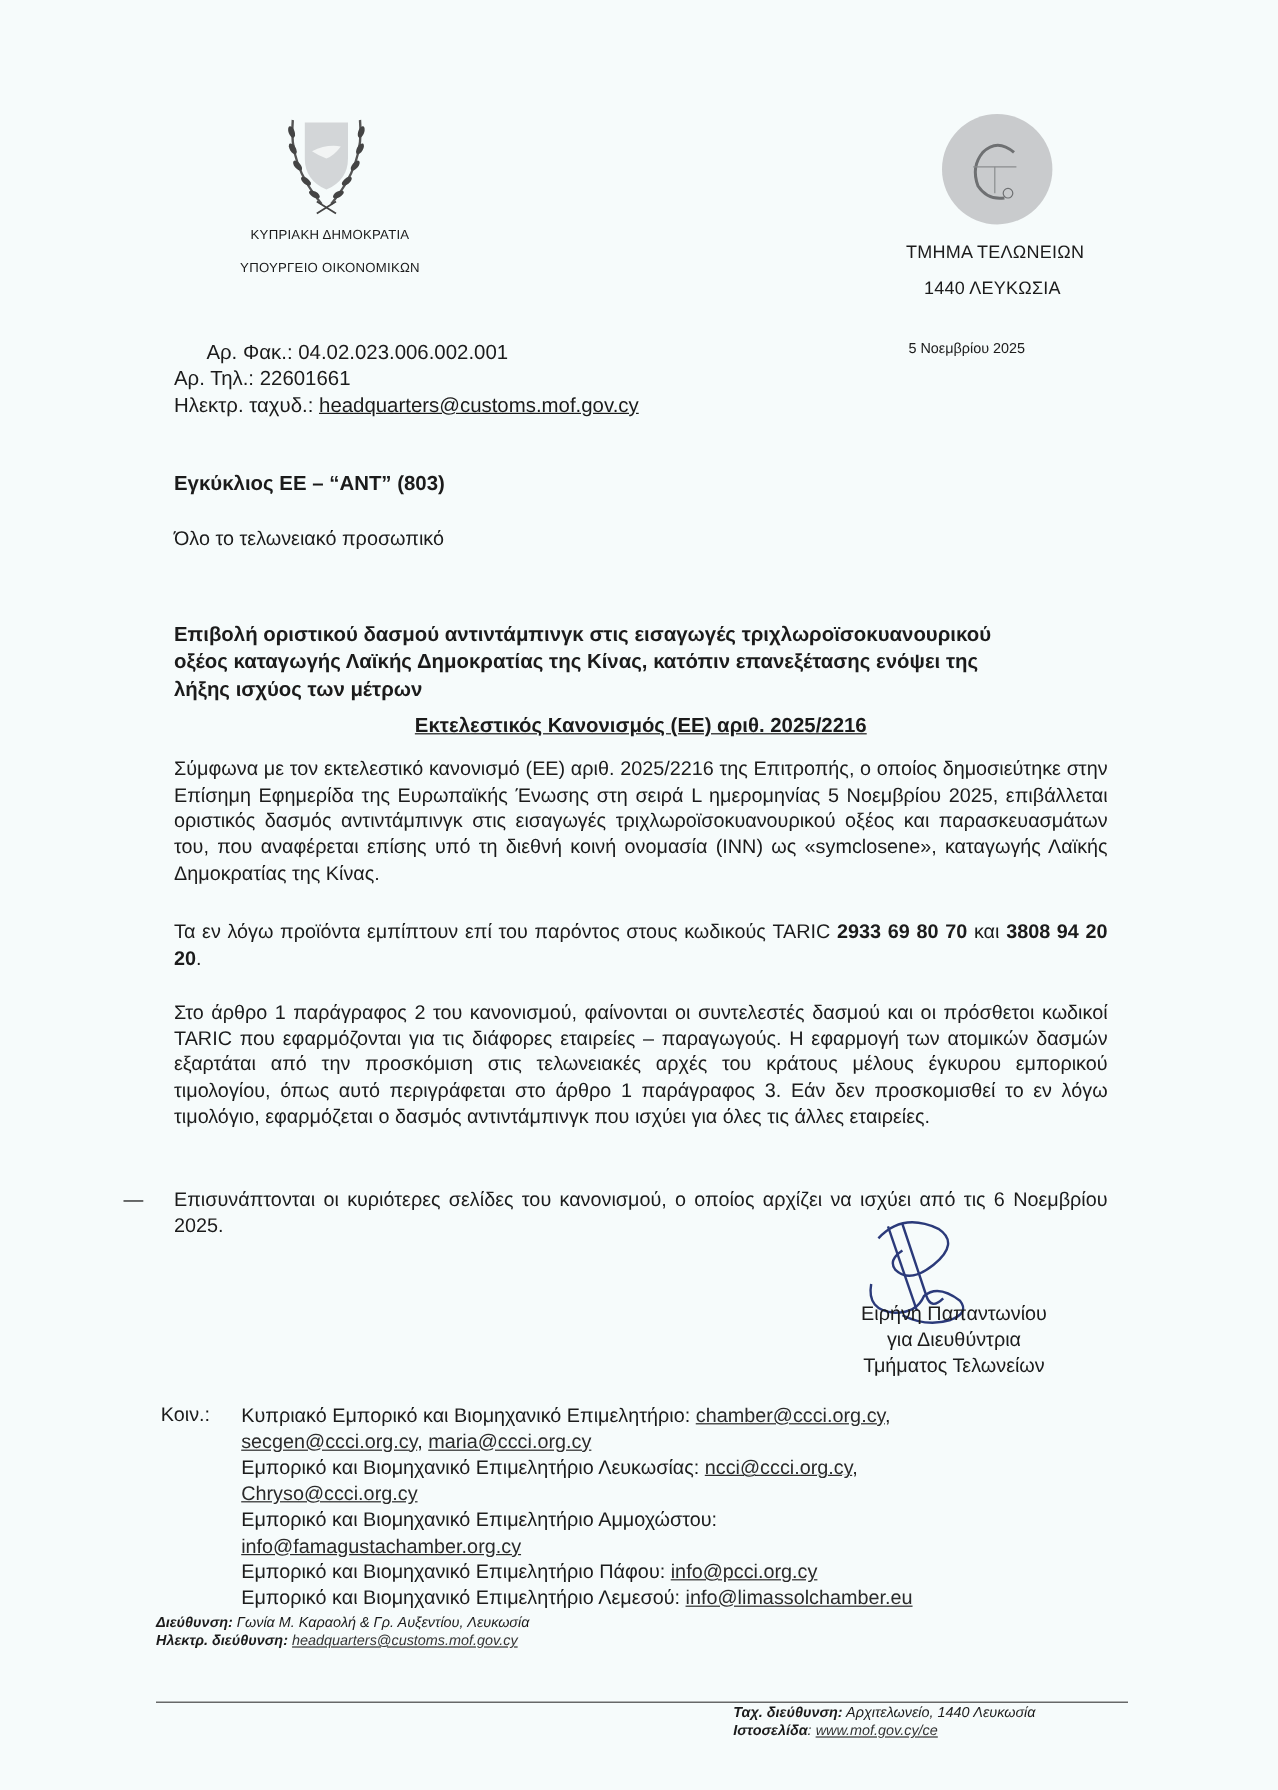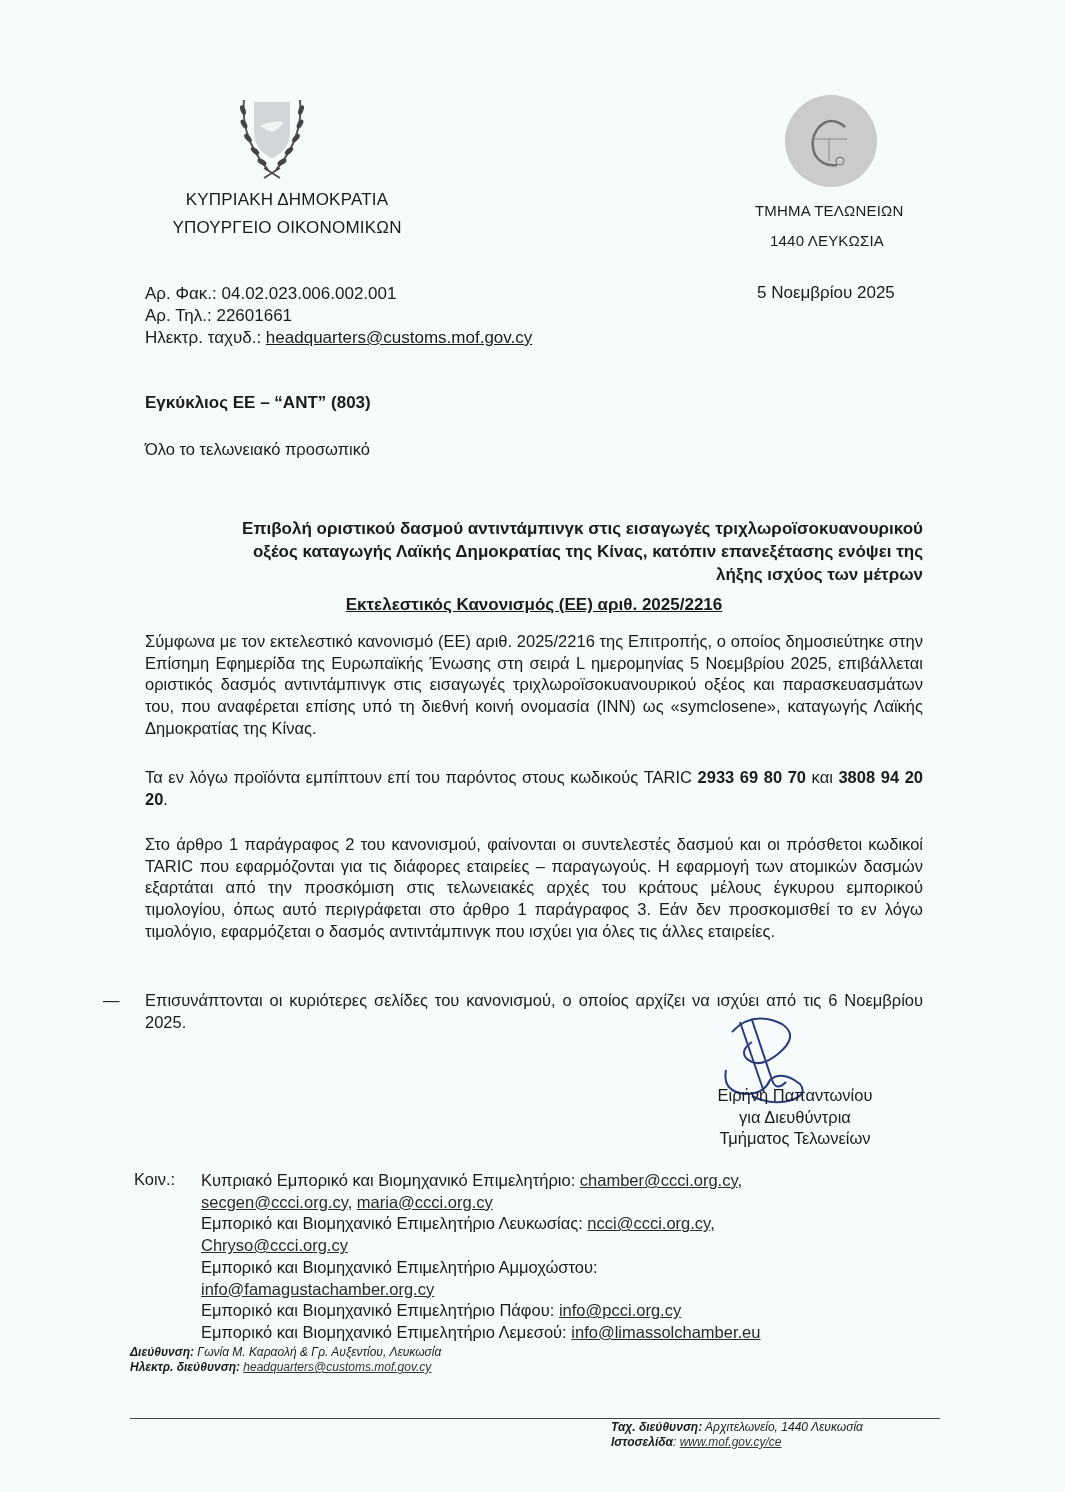--- a/index.html
+++ b/index.html
@@ -7,31 +7,31 @@
     width: 1065px; height: 1492px;
     background: #f6fbfb;
     position: relative; overflow: hidden;
     font-family: "Liberation Sans", "DejaVu Sans", sans-serif;
     color: #1b1b1b;
   }
   .abs { position: absolute; }
 
   
   #coat { left: 222px; top: 92px; width: 100px; height: 92px; }
-  .hdr-left { left: 158px; width: 258px; text-align: center; font-size: 17px; letter-spacing: 0.2px; }
+  .hdr-left { left: 146px; width: 258px; text-align: center; font-size: 11px; letter-spacing: 0.2px; }
   .hdr-right { font-size: 15px; letter-spacing: 0.2px; }
 
   #customs-logo { left: 785px; top: 95px; width: 92px; height: 92px; border-radius: 50%; background: #c9cbcd; }
 
   .ref { left: 145px; font-size: 17px; line-height: 22px; }
 
   .circ-title { left: 145px; top: 393px; font-size: 17px; font-weight: bold; }
   .recipients { left: 145px; top: 440px; font-size: 16.5px; }
 
-  .subject { left: 145px; width: 778px; top: 517px; text-align: right; font-weight: bold; font-size: 17px; line-height: 23px; }
+  .subject { left: 145px; width: 778px; top: 517px; text-align: left; font-weight: bold; font-size: 17px; line-height: 23px; }
   .regulation { left: 145px; width: 778px; top: 595px; text-align: center; font-weight: bold; font-size: 17px; text-decoration: underline; }
 
   .para { left: 145px; width: 778px; font-size: 16.5px; line-height: 21.7px; text-align: justify; }
   .para b { font-weight: bold; }
 
   .dash { left: 103px; top: 990px; font-size: 16.5px; line-height: 21px; }
   .attach { left: 145px; width: 778px; top: 990px; font-size: 16.5px; line-height: 21.5px; text-align: justify; }
 
   #signature { left: 712px; top: 1010px; width: 110px; height: 100px; }
   .signer { left: 690px; width: 210px; top: 1085px; text-align: right; font-size: 16.5px; line-height: 21.5px; }
@@ -80,23 +80,23 @@
   <svg viewBox="0 0 92 92" width="92" height="92">
     <path d="M60 32 Q46 20 34 32 Q24 44 30 60 Q38 72 52 70" stroke="#6e7072" stroke-width="2.5" fill="none"></path>
     <line x1="26" y1="44" x2="62" y2="44" stroke="#8a8c8e" stroke-width="1"></line>
     <line x1="44" y1="44" x2="44" y2="66" stroke="#8a8c8e" stroke-width="1"></line>
     <circle cx="55" cy="66" r="4" stroke="#6e7072" stroke-width="1" fill="none"></circle>
   </svg>
 </div>
 
 <div class="abs hdr-right" style="left:755px; top:202px;">ΤΜΗΜΑ ΤΕΛΩΝΕΙΩΝ</div>
 <div class="abs hdr-right" style="left:770px; top:232px;">1440 ΛΕΥΚΩΣΙΑ</div>
-<div class="abs" style="left:757px; top:283px; font-size:17px;">5 Νοεμβρίου 2025</div>
+<div class="abs" style="left:757px; top:283px; font-size:12px;">5 Νοεμβρίου 2025</div>
 
-<div class="abs ref" style="top:283px;">
+<div class="abs ref" style="top:283px;margin-left:27px;">
   <span>Αρ. Φακ.:</span>
   <span>04.02.023.006.002.001</span>
 </div>
 <div class="abs ref" style="top:305px;">
   <span>Αρ. Τηλ.:</span>
   <span>22601661</span>
 </div>
 <div class="abs ref" style="top:327px;">
   <span>Ηλεκτρ. ταχυδ.:</span>
   <a href="#" style="text-decoration:underline;">headquarters@customs.mof.gov.cy</a>

